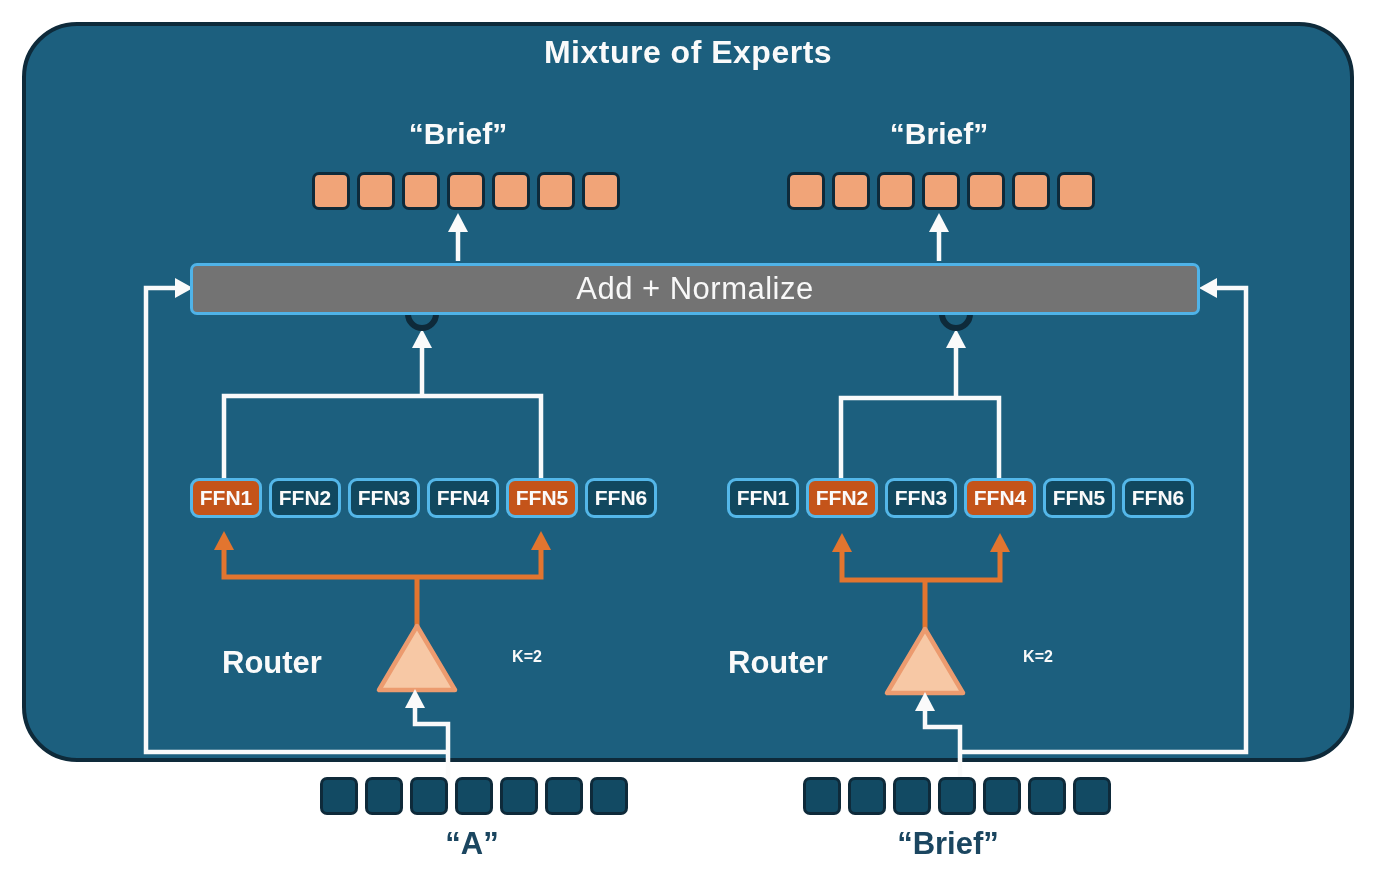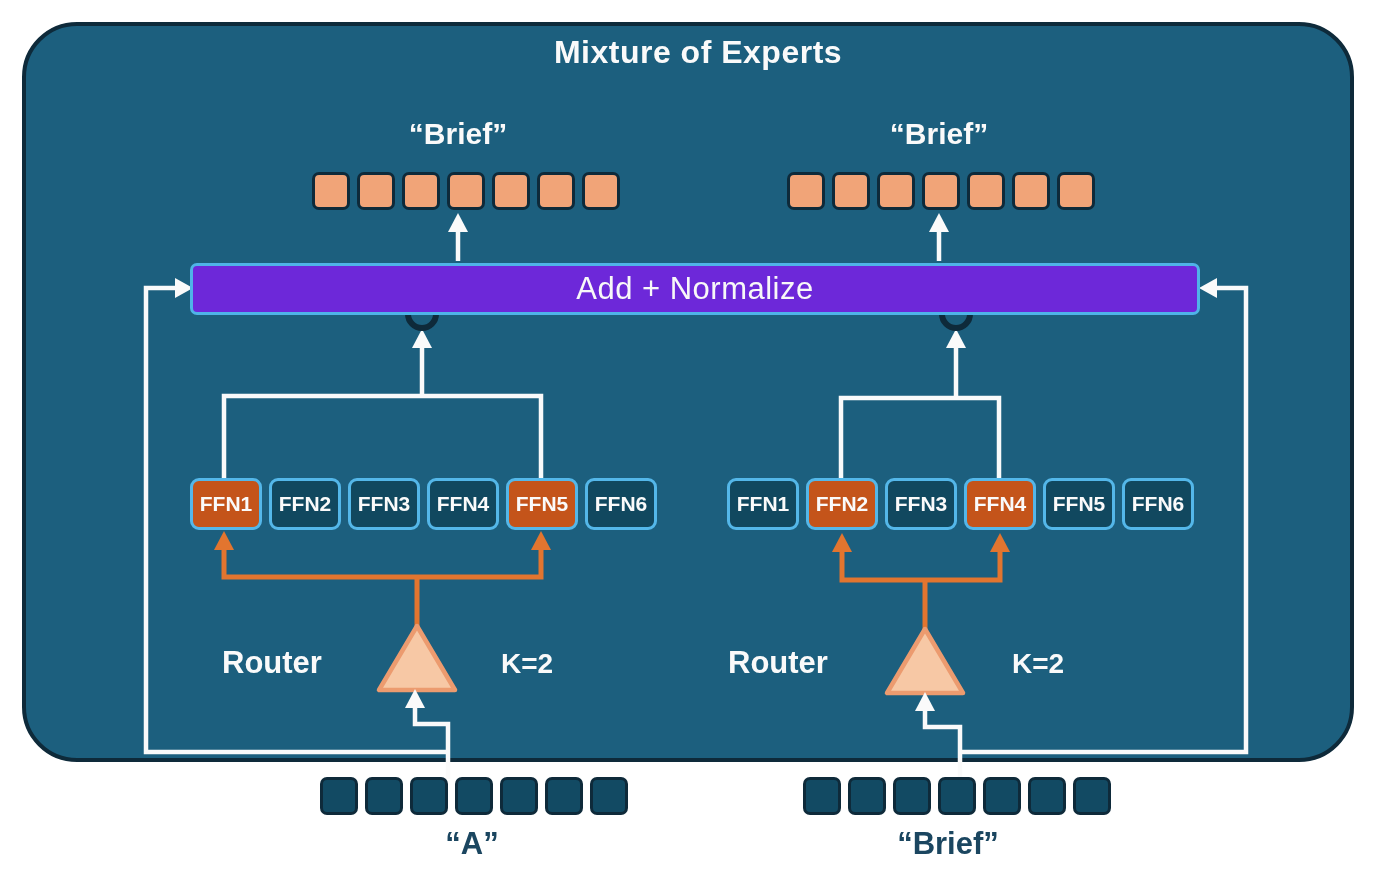--- a/index.html
+++ b/index.html
@@ -1,37 +1,37 @@
 <!DOCTYPE html>
 <html><head>
 <meta charset="utf-8">
 <style>
   html,body{margin:0;padding:0;background:#ffffff;font-family:"Liberation Sans",sans-serif;}
   .stage{position:relative;width:1385px;height:886px;background:#ffffff;overflow:hidden;}
   .container{position:absolute;left:22px;top:22px;width:1332px;height:740px;background:#1C5F7E;
              border:4px solid #0E2A3A;border-radius:55px;box-sizing:border-box;z-index:1;}
   .overlay{position:absolute;left:0;top:0;z-index:2;}
   .abs{position:absolute;z-index:3;}
-  .title{left:32px;top:34px;width:1332px;text-align:center;color:#FAFAFA;
+  .title{left:22px;top:34px;width:1332px;text-align:center;color:#FAFAFA;
          font-size:32px;font-weight:bold;letter-spacing:.5px;}
   .seq-label{width:300px;text-align:center;color:#FAFAFA;font-size:30px;font-weight:bold;}
   .token-row{display:flex;gap:7px;}
   .token{width:38px;height:38px;border:3px solid #0E2A3A;border-radius:7px;box-sizing:border-box;}
   .token.out{background:#F1A478;}
   .token.in{background:#124A63;}
-  .bar{left:190px;top:263px;width:1010px;height:52px;background:#6d28d9;border:3px solid #4FB3E8;
+  .bar{left:190px;top:263px;width:1010px;height:52px;background:#737373;border:3px solid #4FB3E8;
        border-radius:7px;box-sizing:border-box;display:flex;align-items:center;justify-content:center;
        color:#F8F8F8;font-size:31px;font-weight:400;letter-spacing:.5px;}
   .ffn-row{display:flex;gap:7px;}
-  .ffn{width:72px;height:52px;background:#11485F;border:3px solid #54B7E9;border-radius:9px;
+  .ffn{width:72px;height:40px;background:#11485F;border:3px solid #54B7E9;border-radius:9px;
        box-sizing:border-box;display:flex;align-items:center;justify-content:center;
        color:#FAFAFA;font-size:21px;font-weight:bold;}
   .ffn.active{background:#C4541A;}
   .router-label{width:160px;text-align:left;color:#FAFAFA;font-size:31px;font-weight:bold;}
-  .k-label{width:90px;text-align:center;color:#FAFAFA;font-size:28px;font-weight:bold;}
+  .k-label{width:90px;text-align:center;color:#FAFAFA;font-size:16px;font-weight:bold;}
   .input-label{width:220px;text-align:center;color:#1B4660;font-size:31px;font-weight:bold;}
 </style>
 </head>
 <body>
 
 <div class="stage">
 
   <div class="container"></div>
 
   <svg class="overlay" width="1385" height="886" viewBox="0 0 1385 886">

